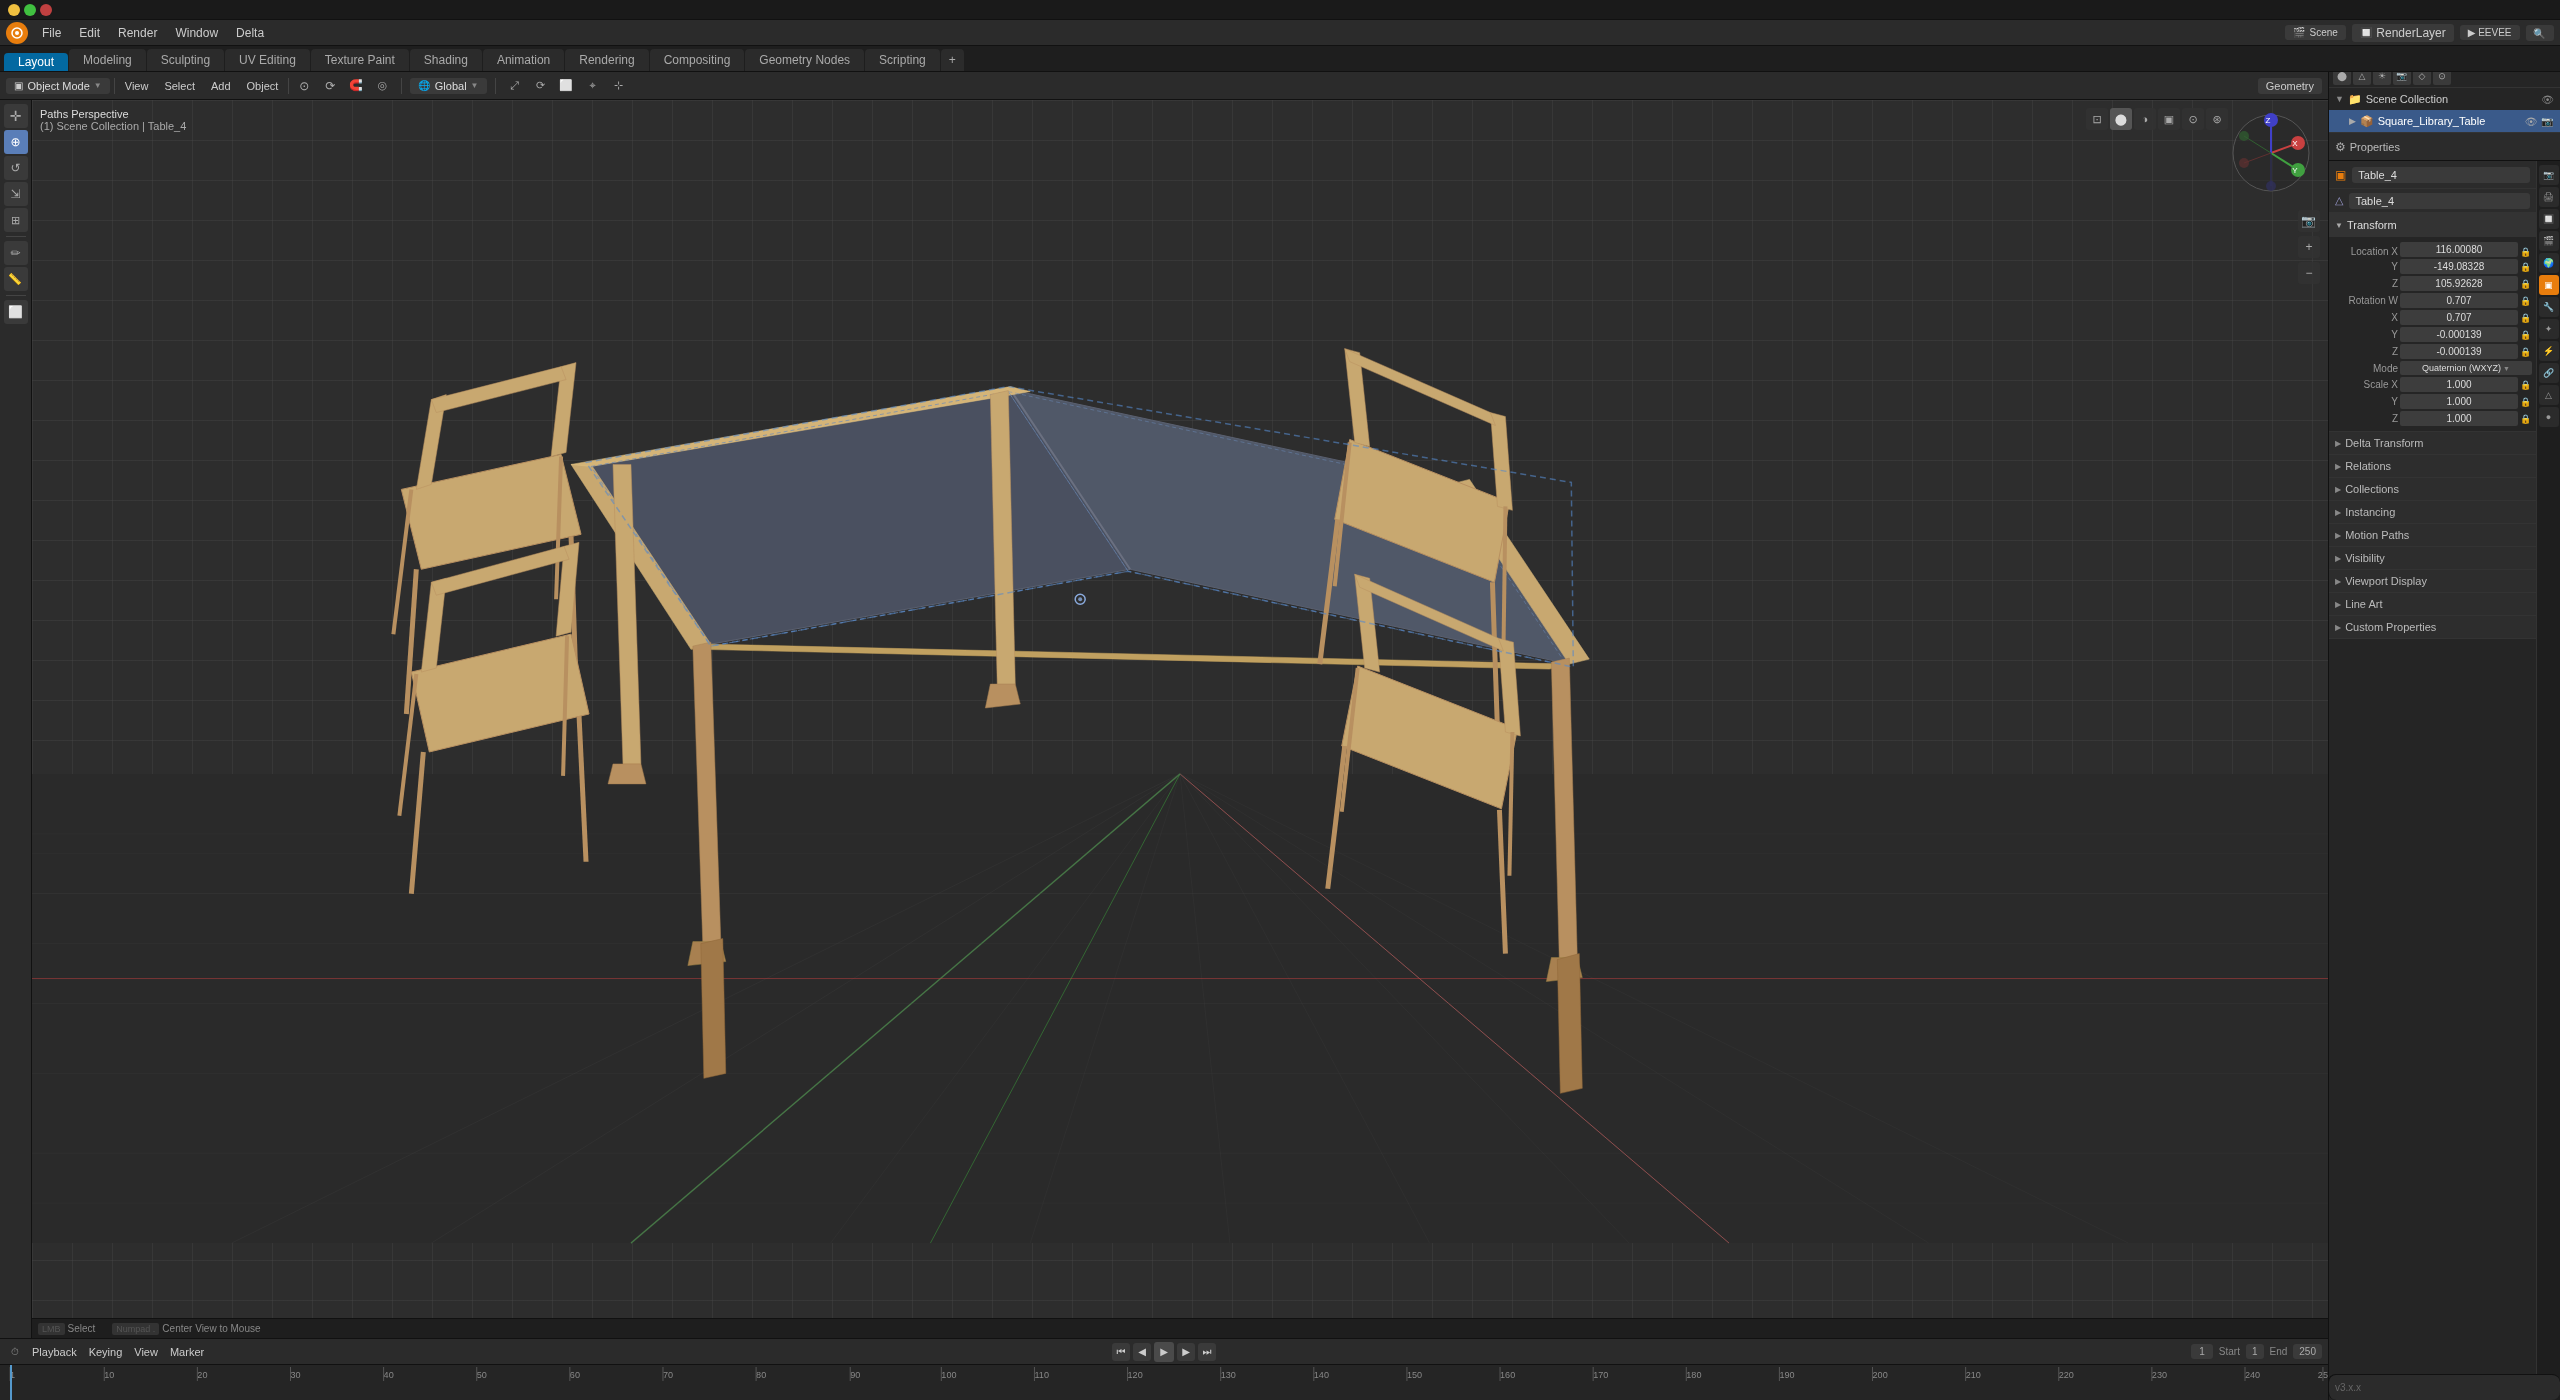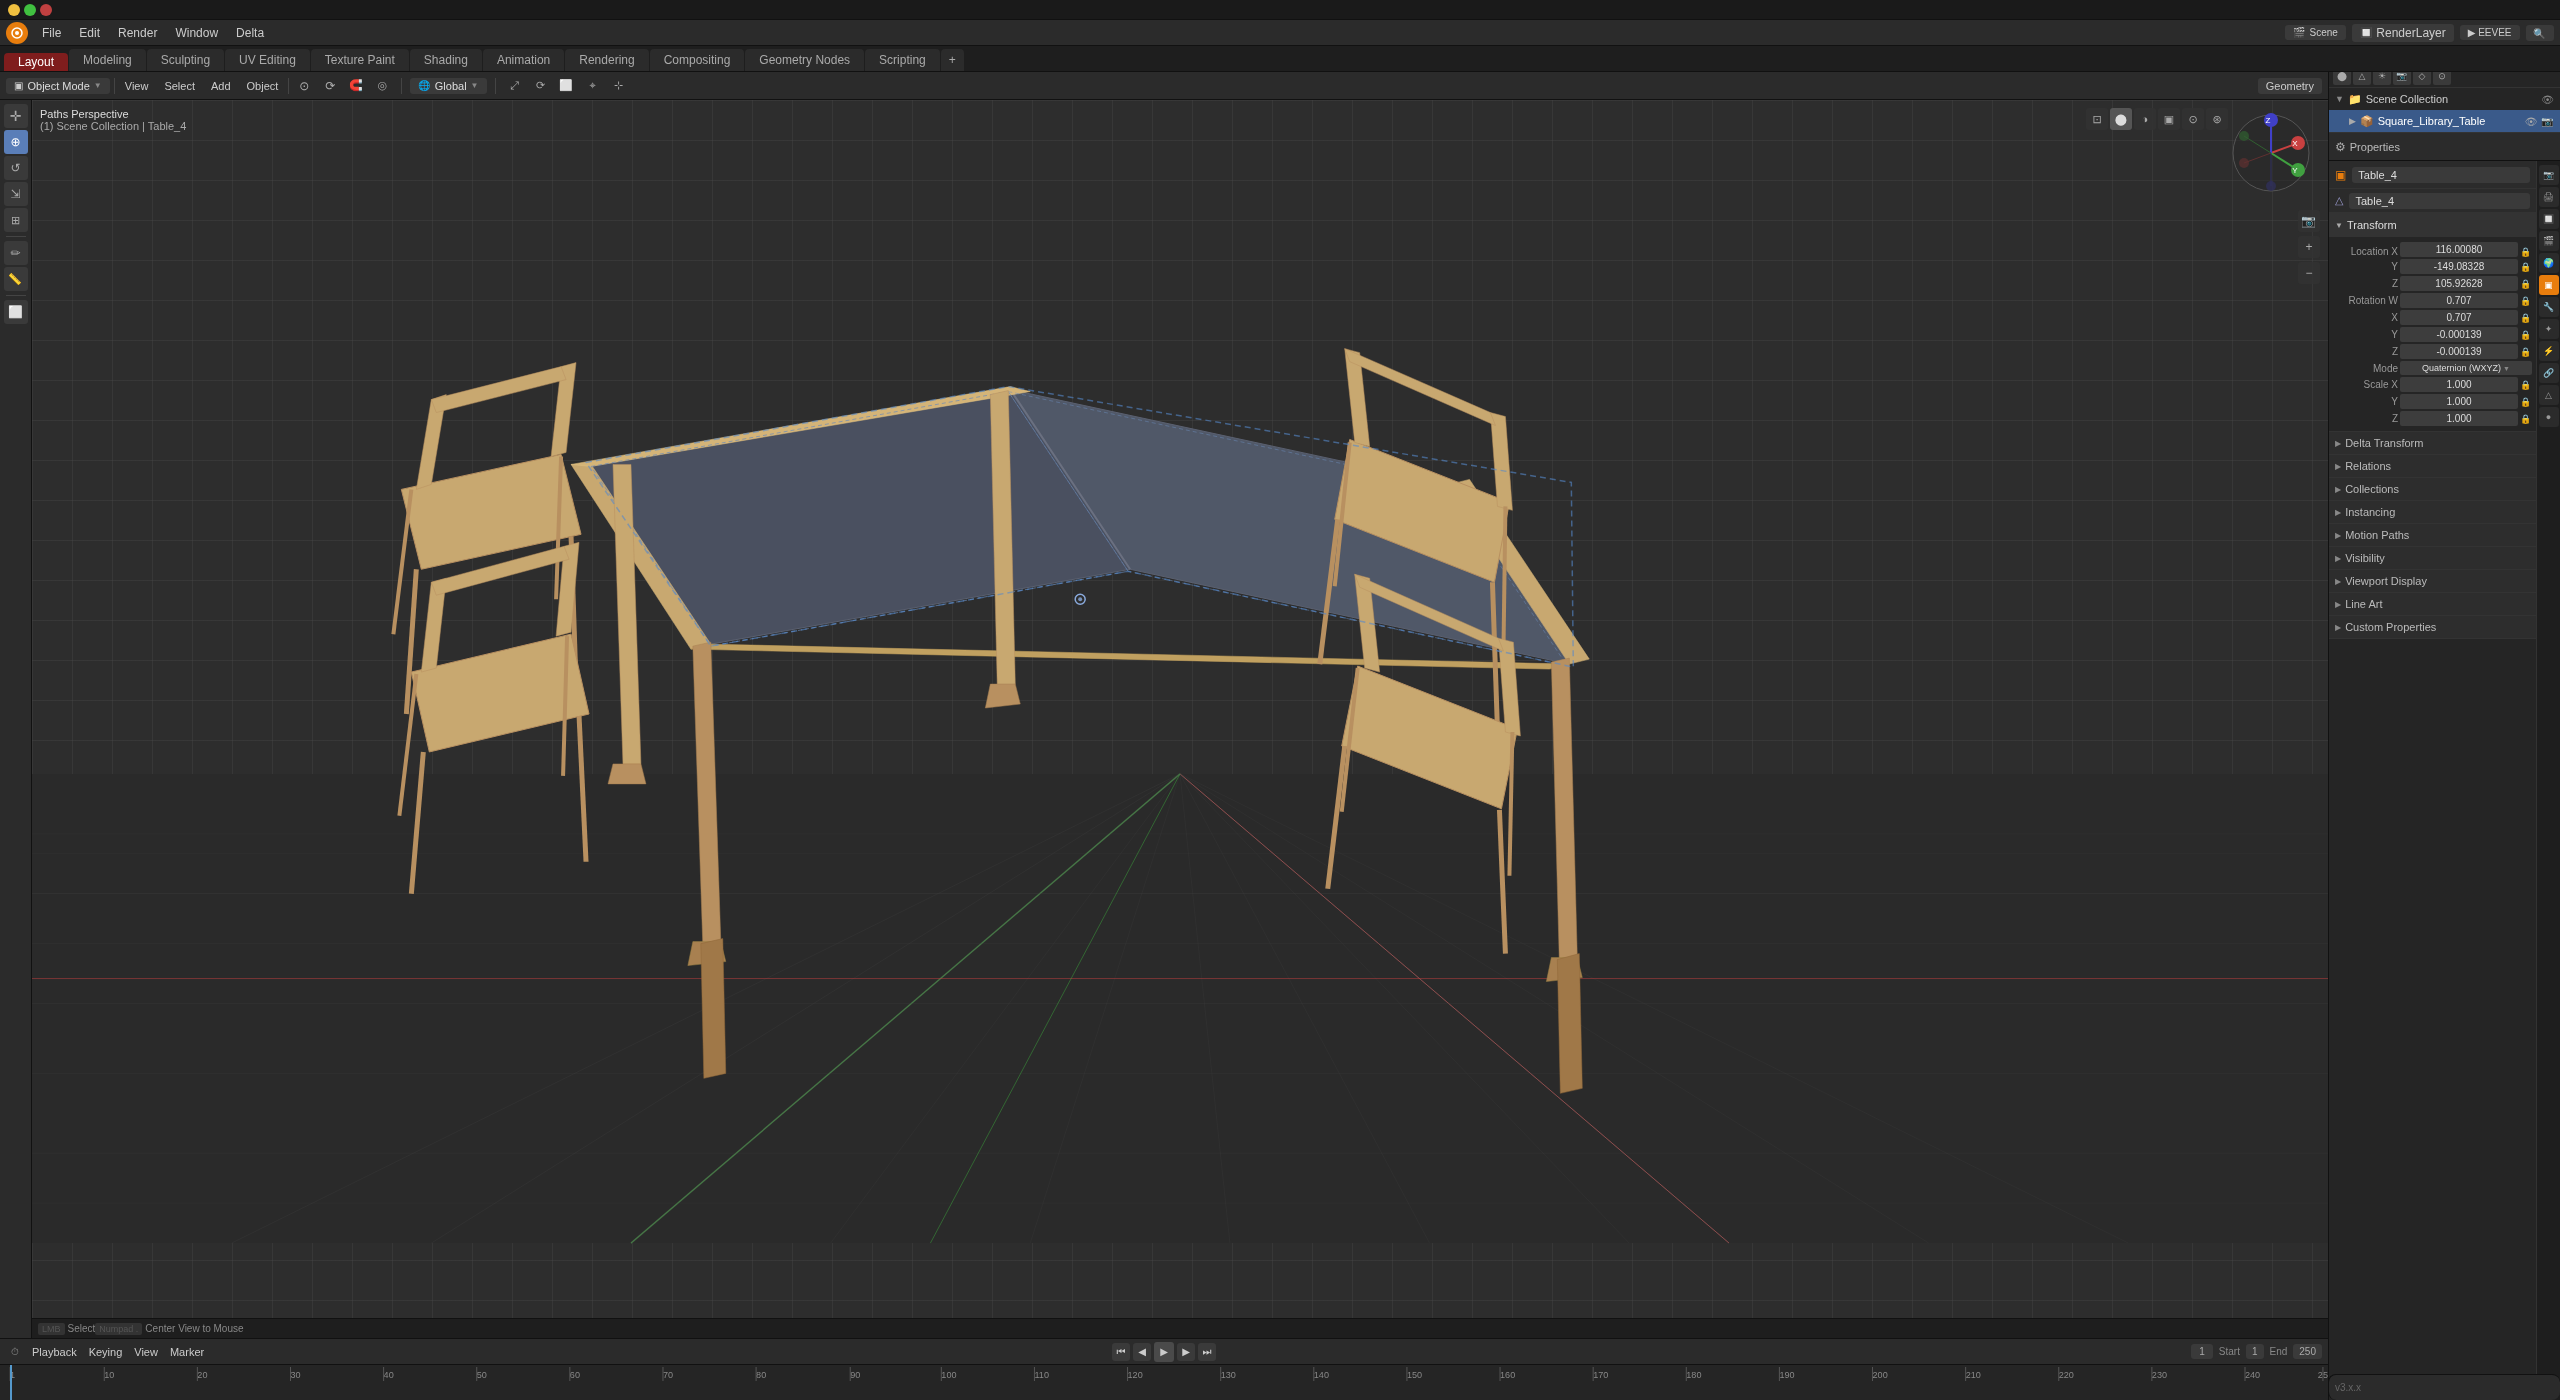--- a/index.html
+++ b/index.html
@@ -200,21 +200,21 @@
   </div>
   <div style="margin-left:4px;display:flex;align-items:center;gap:4px;background:#3a3a3a;padding:2px 8px;border-radius:3px;cursor:pointer;">
     <span style="font-size:10px;color:#ccc;">▶ EEVEE</span>
   </div>
   <div style="margin-left:4px;background:#3a3a3a;padding:2px 8px;border-radius:3px;cursor:pointer;">
     <span style="font-size:10px;color:#aaa;">🔍</span>
   </div>
 </div>
 
 <div id="workspace-tabs-bar" style="position:absolute;top:46px;left:0;right:0;height:26px;background:#1e1e1e;display:flex;align-items:flex-end;padding:0 4px;gap:1px;z-index:188;border-bottom:1px solid #111;">
-  <div style="padding:2px 14px;background:#7f1d1d;border-radius:4px 4px 0 0;font-size:12px;color:#fff;cursor:pointer;">
+  <div style="padding:2px 14px;background:#0369a1;border-radius:4px 4px 0 0;font-size:12px;color:#fff;cursor:pointer;">
     <span>Layout</span>
   </div>
   <div style="padding:4px 14px;background:#2b2b2b;border-radius:4px 4px 0 0;font-size:12px;color:#aaa;cursor:pointer;">
     <span>Modeling</span>
   </div>
   <div style="padding:4px 14px;background:#2b2b2b;border-radius:4px 4px 0 0;font-size:12px;color:#aaa;cursor:pointer;">
     <span>Sculpting</span>
   </div>
   <div style="padding:4px 14px;background:#2b2b2b;border-radius:4px 4px 0 0;font-size:12px;color:#aaa;cursor:pointer;">
     <span>UV Editing</span>
@@ -832,21 +832,21 @@
         <line x1="2295" y1="0" x2="2295" y2="14" stroke="#555" stroke-width="1"></line>
       </svg>
     </div>
   </div>
 </div>
 
 <div id="global-status-bar" style="position:absolute;bottom:0;right:0;width:232px;height:26px;background:#2b2b2b;display:flex;align-items:center;padding:0 6px;font-size:10px;color:#888;border-top:1px solid #111;border-left:1px solid #111;z-index:96;border-radius:8px;">
   <span style="font-size:10px;color:#666;">v3.x.x</span>
 </div>
 
-<div id="bottom-hints-bar" style="position:absolute;bottom:62px;left:32px;right:232px;height:20px;background:#1e1e1e;display:flex;align-items:center;padding:0 6px;gap:0;border-top:1px solid #111;z-index:94;">
+<div id="bottom-hints-bar" style="position:absolute;bottom:62px;left:32px;right:232px;height:20px;background:#1e1e1e;display:flex;align-items:center;padding:0 6px;gap:17px;border-top:1px solid #111;z-index:94;">
   <div style="display:flex;align-items:center;gap:3px;">
     <span style="font-size:9px;color:#555;background:#333;padding:1px 4px;border-radius:2px;">LMB</span>
     <span style="font-size:10px;color:#888;">Select</span>
   </div>
   <div style="display:flex;align-items:center;gap:3px;">
     <span style="font-size:9px;color:#555;background:#333;padding:1px 4px;border-radius:2px;">Numpad .</span>
     <span style="font-size:10px;color:#888;">Center View to Mouse</span>
   </div>
 </div>
 

